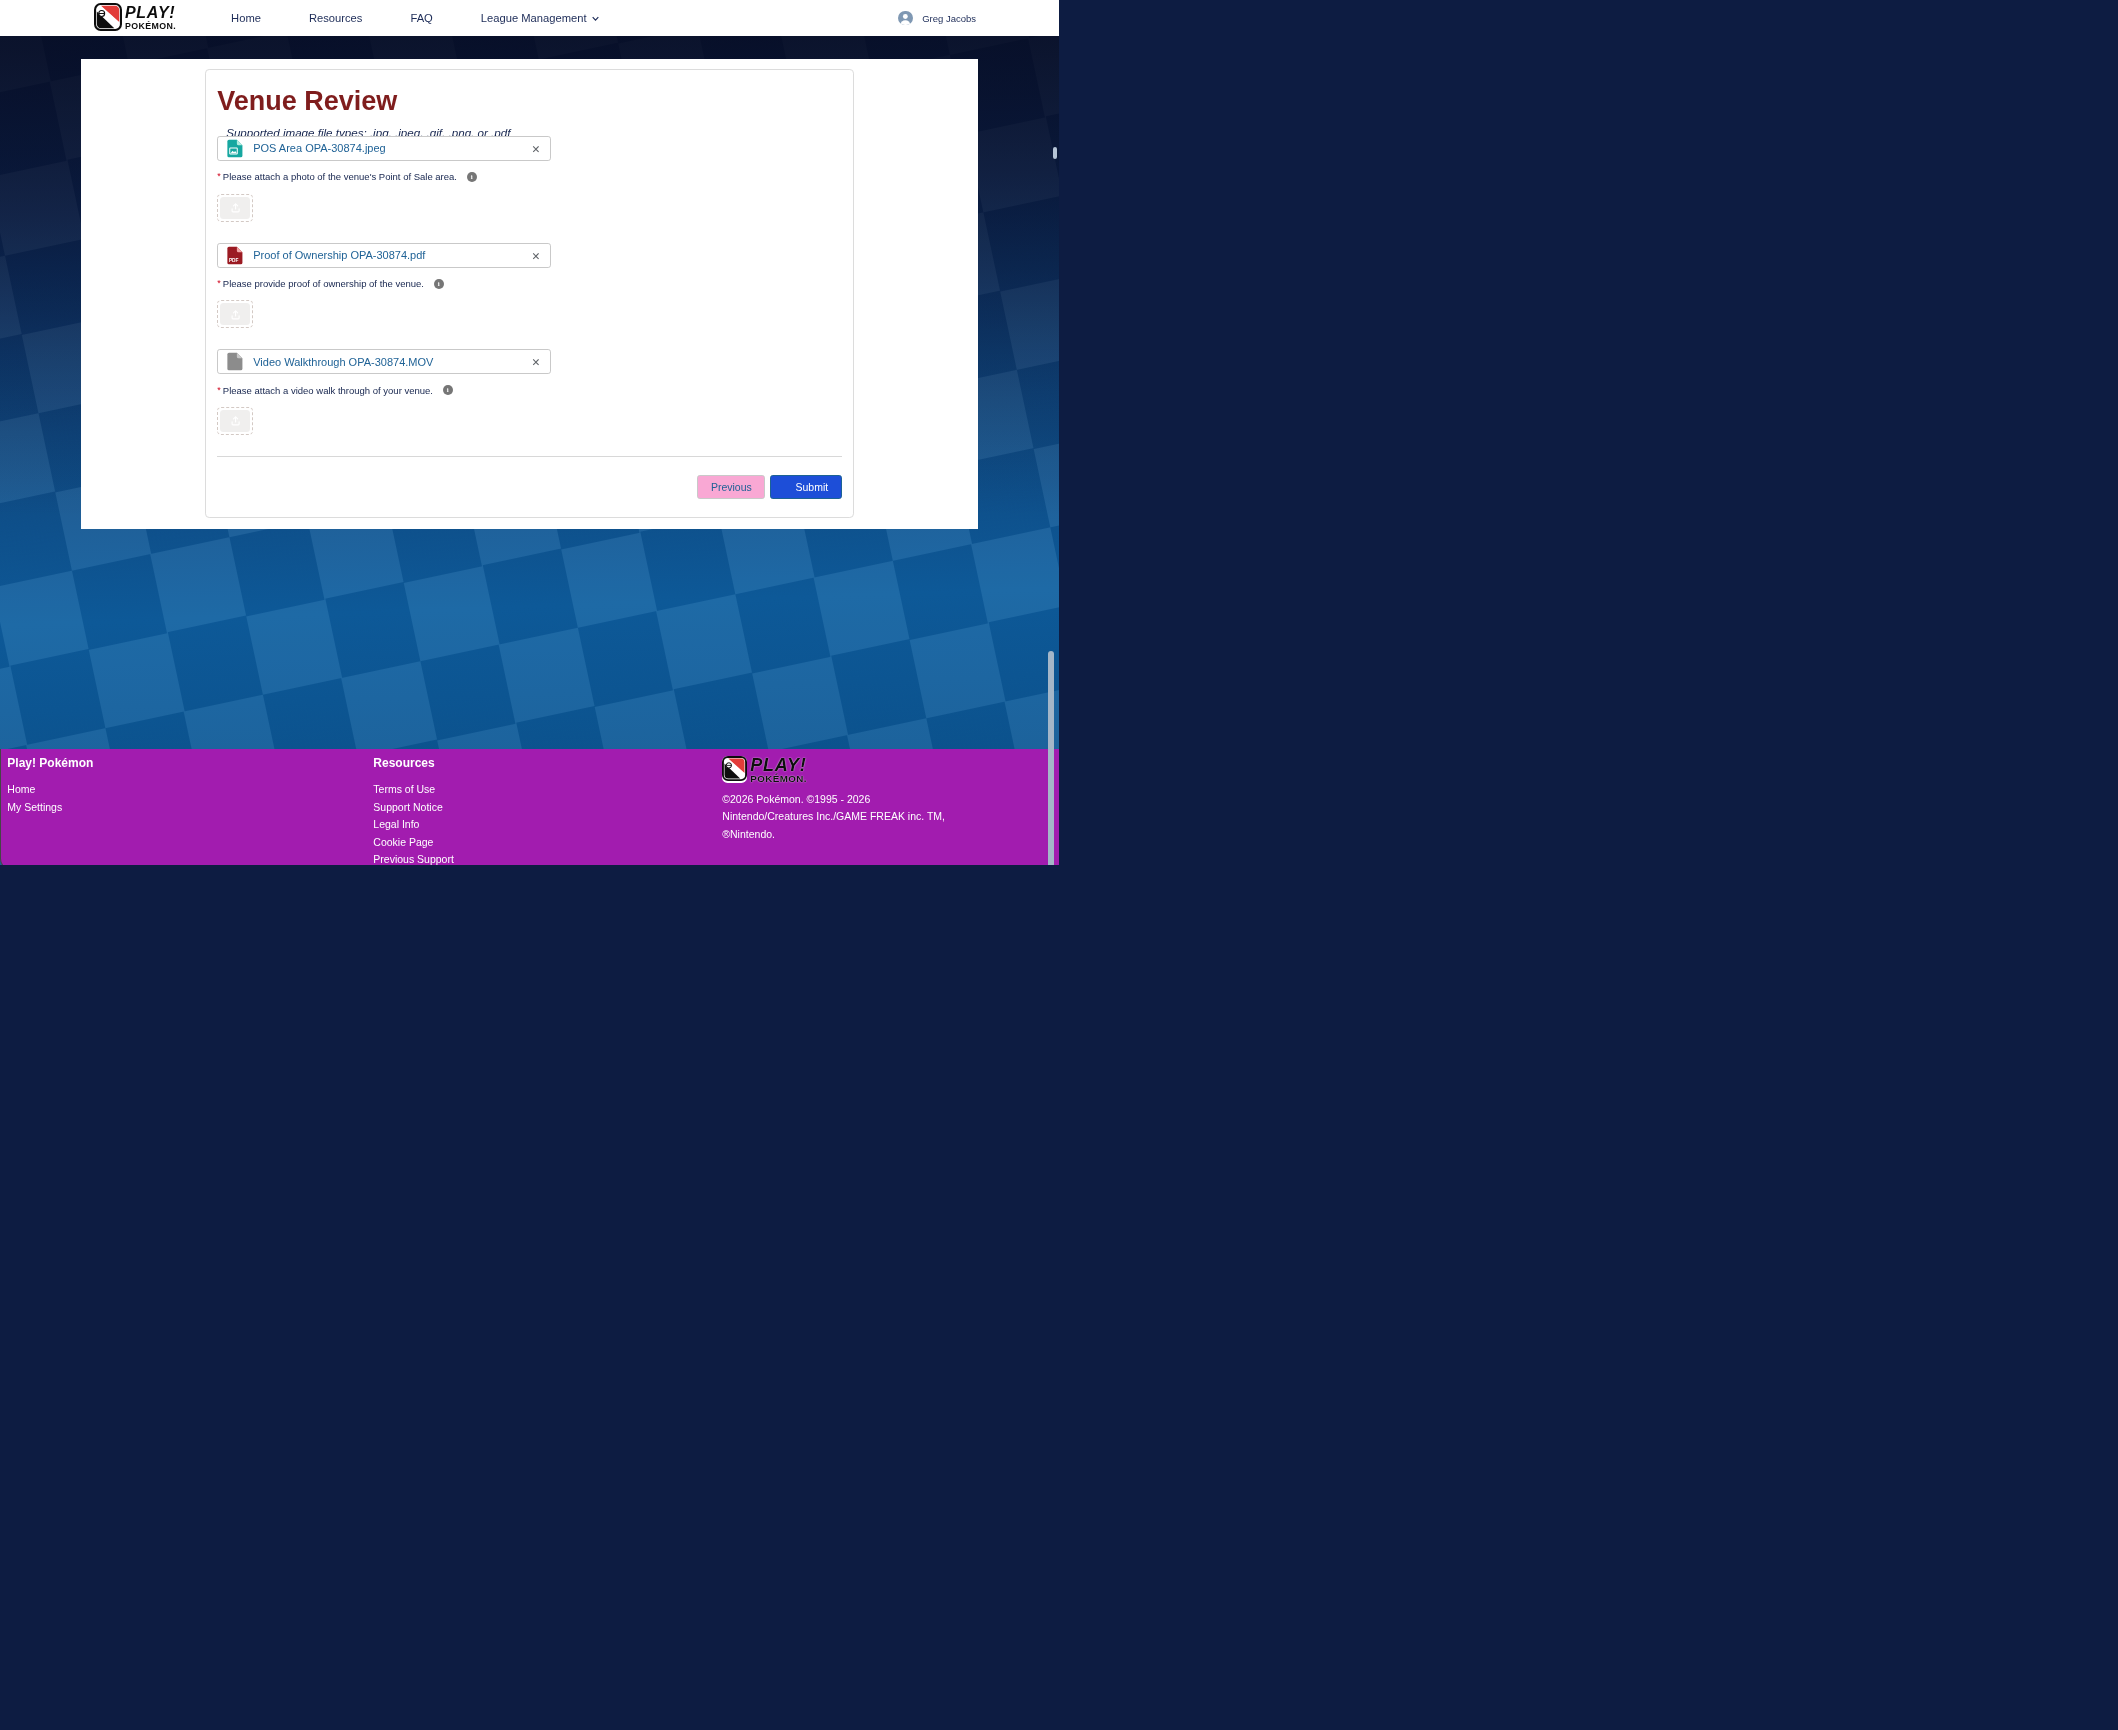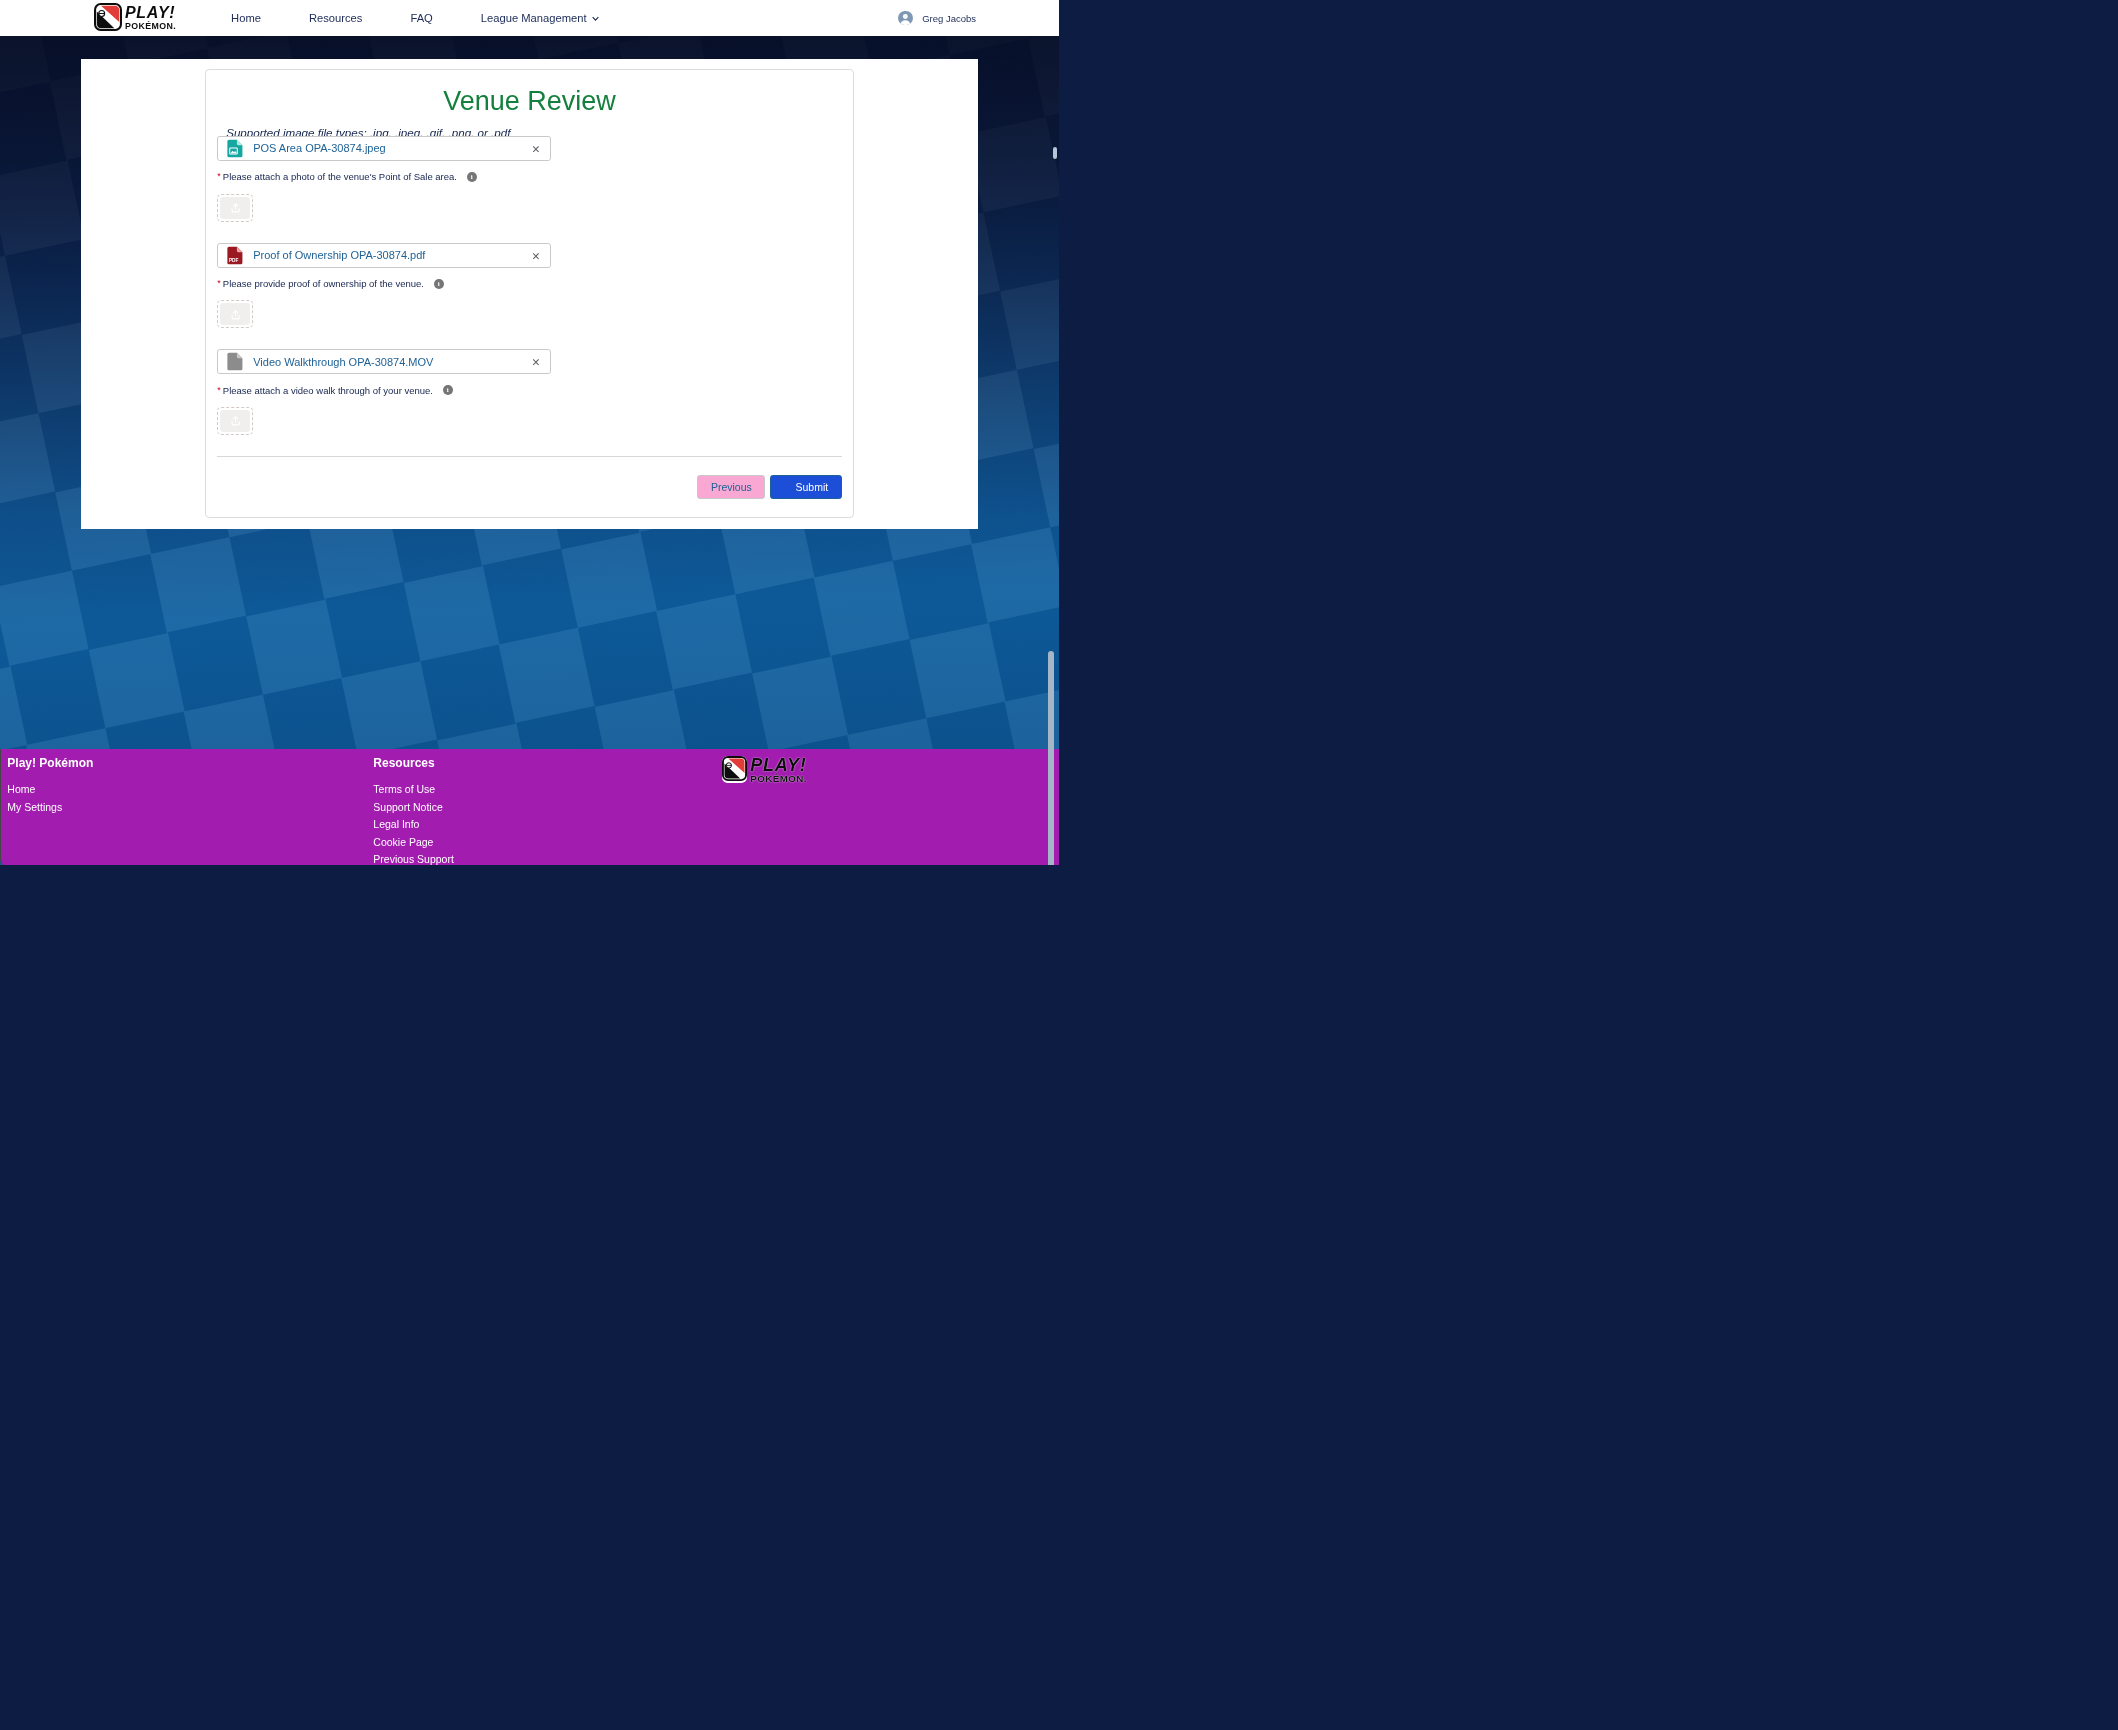--- a/index.html
+++ b/index.html
@@ -32,21 +32,21 @@
   .nav-link { padding:0 24px; font-size:11.2px; color:#1c2b57; cursor:pointer; display:flex; align-items:center; gap:4.9px; }
   .chev { width:9px; height:9px; stroke:#1c2b57; fill:none; stroke-width:2; margin-top:1.4px; }
   .nav-user { margin-left:auto; margin-right:83px; display:flex; align-items:center; gap:9px; cursor:pointer; }
   .avatar { width:14.7px; height:14.7px; border-radius:50%; background:#7f98b3; display:flex; align-items:flex-end; justify-content:center; overflow:hidden; }
   .nav-user-name { font-size:9.5px; color:#1c2b57; }
 
   
   .panel { position:absolute; left:81px; top:59px; width:897px; height:470px; background:#fff; z-index:5; }
   .card { position:absolute; left:205px; top:69px; width:649px; height:449px; z-index:6;
           background:#fff; border:0.7px solid #dcdcdc; border-radius:4.2px; padding:7px 11.2px 18px; }
-  .card h1 { font-size:27px; font-weight:400; color:#15803d; text-align:center; margin:8.4px 0 8.4px; line-height:1.2; }
+  .card h1 { font-size:27px; font-weight:700; color:#7f1d1d; margin:8.4px 0 8.4px; line-height:1.2; }
   .note { font-style:italic; font-size:11.6px; color:#16254e; margin-left:9px; line-height:14px;
           margin-bottom:-4.2px; position:relative; z-index:0; }
 
   .file-row { position:relative; z-index:1; width:334px; height:25px; background:#fff;
               border:0.7px solid #c9c9c9; border-radius:2.8px; display:flex; align-items:center; padding:0 7px; }
   .file-icon { width:19px; height:19px; flex:0 0 auto; }
   .file-name { margin-left:9px; font-size:11px; color:#1f6296; cursor:pointer; }
   .file-close { margin-left:auto; background:none; border:none; cursor:pointer; padding:1.4px 2.8px; }
   .file-close::before { content:"✕"; font-size:10.5px; color:#5f6368; font-family:"DejaVu Sans", sans-serif; }
 
@@ -261,20 +261,25 @@
             <path d="M9 4 L36 28 V33 L5 6 Z" fill="#fff"></path>
             <circle cx="11" cy="15" r="4.2" fill="#fff" stroke="#0d0d0d" stroke-width="1.6"></circle>
             <line x1="7" y1="15" x2="15.2" y2="15" stroke="#0d0d0d" stroke-width="1.4"></line>
           </svg>
         </span>
         <span class="logo-text">
           <span class="logo-play">PLAY!</span>
           <span class="logo-poke">POKÉMON.</span>
         </span>
       </div>
+      <div class="copyright">
+        <div>©2026 Pokémon. ©1995 - 2026</div>
+        <div>Nintendo/Creatures Inc./GAME FREAK inc. TM,</div>
+        <div>®Nintendo.</div>
+      </div>
     </div>
   </div>
   <div class="footer-strip"></div>
 </div>
 
 <div class="scroll-thumb-small"></div>
 <div class="scroll-thumb-long"></div>
 
 
 </body></html>

